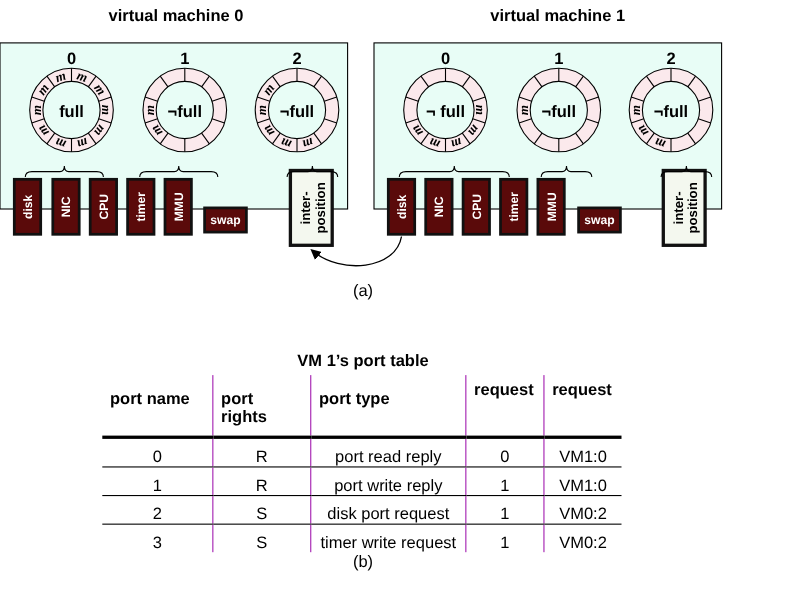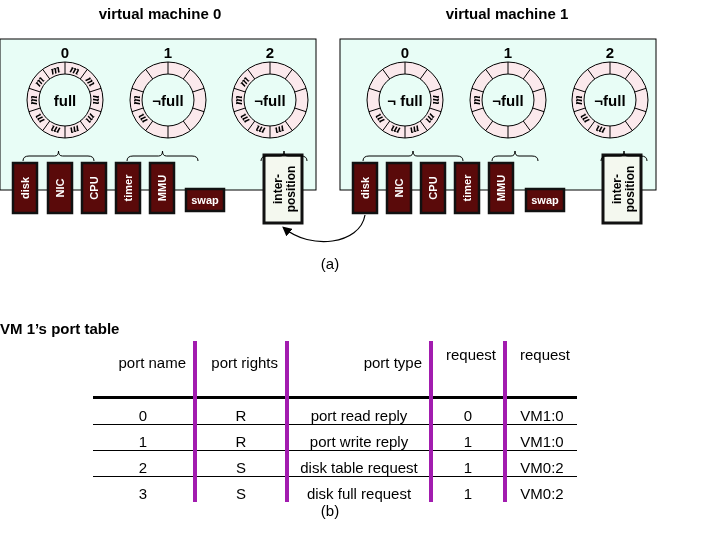--- a/index.html
+++ b/index.html
@@ -6,25 +6,25 @@
   body { width:720px; height:540px; position:relative; overflow:hidden; font-family:"Liberation Sans", sans-serif; color:#000; }
   #diagram { position:absolute; left:0; top:0; }
   .vm-title { font-weight:bold; font-size:15px; }
   .ring-num { font-weight:bold; font-size:15px; }
   .ring-label { font-weight:bold; font-size:15px; }
   .m-glyph { font-family:"Liberation Serif", serif; font-style:italic; font-weight:bold; font-size:12px; }
   .dev-label { font-weight:bold; font-size:11px; fill:#ffffff; }
   .inter-label { font-weight:bold; font-size:12px; fill:#000; }
   .caption { font-size:15px; }
   #port-table { position:absolute; left:93px; top:341px; border-collapse:collapse; font-size:15px; font-family:"Liberation Sans", sans-serif; }
-  #port-table th { font-weight:normal; padding:0 7px; height:42px; vertical-align:top; padding-top:13px; border-bottom:3px solid #000; text-align:right; }
+  #port-table th { font-weight:bold; padding:0 7px; height:42px; vertical-align:top; padding-top:13px; border-bottom:3px solid #000; text-align:left; }
   #port-table td { text-align:center; height:25px; padding:0; border-bottom:1px solid #000; vertical-align:bottom; }
   #port-table tr:last-child td { border-bottom:none; }
-  #port-table th + th, #port-table td + td { border-left:4px solid #a21caf; }
-  #table-title { position:absolute; left:0; width:660px; top:320px; text-align:left; font-weight:bold; font-size:15px; }
+  #port-table th + th, #port-table td + td { border-left:1px solid #a21caf; }
+  #table-title { position:absolute; left:0; width:660px; top:320px; text-align:center; font-weight:bold; font-size:15px; }
   #caption-b { position:absolute; left:0; width:660px; top:502px; text-align:center; font-size:15px; }
 </style>
 </head>
 <body>
 
 <svg id="diagram" width="720" height="300">
   <defs>
     <marker id="arrowhead" markerWidth="8" markerHeight="8" refX="6" refY="4" orient="auto">
       <path d="M0,0 L8,4 L0,8 z" fill="#000"></path>
     </marker>
@@ -269,26 +269,26 @@
       <tr>
         <td>1</td>
         <td>R</td>
         <td>port write reply</td>
         <td>1</td>
         <td>VM1:0</td>
       </tr>
       <tr>
         <td>2</td>
         <td>S</td>
-        <td>disk table request</td>
+        <td>disk port request</td>
         <td>1</td>
         <td>VM0:2</td>
       </tr>
       <tr>
         <td>3</td>
         <td>S</td>
-        <td>disk full request</td>
+        <td>timer write request</td>
         <td>1</td>
         <td>VM0:2</td>
       </tr>
     </tbody>
 </table>
 <div id="caption-b">(b)</div>
 
 </body></html>

